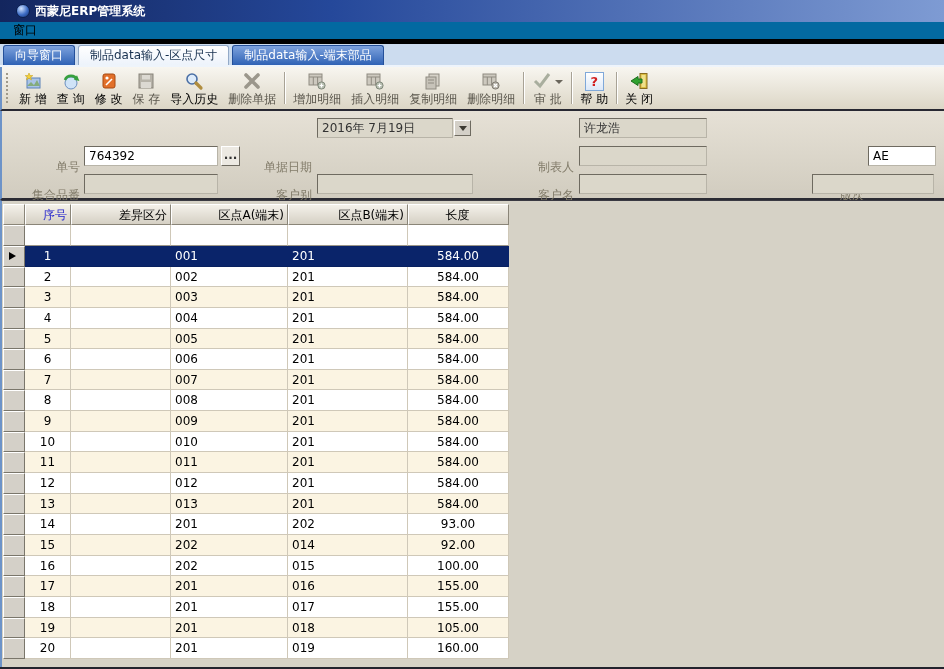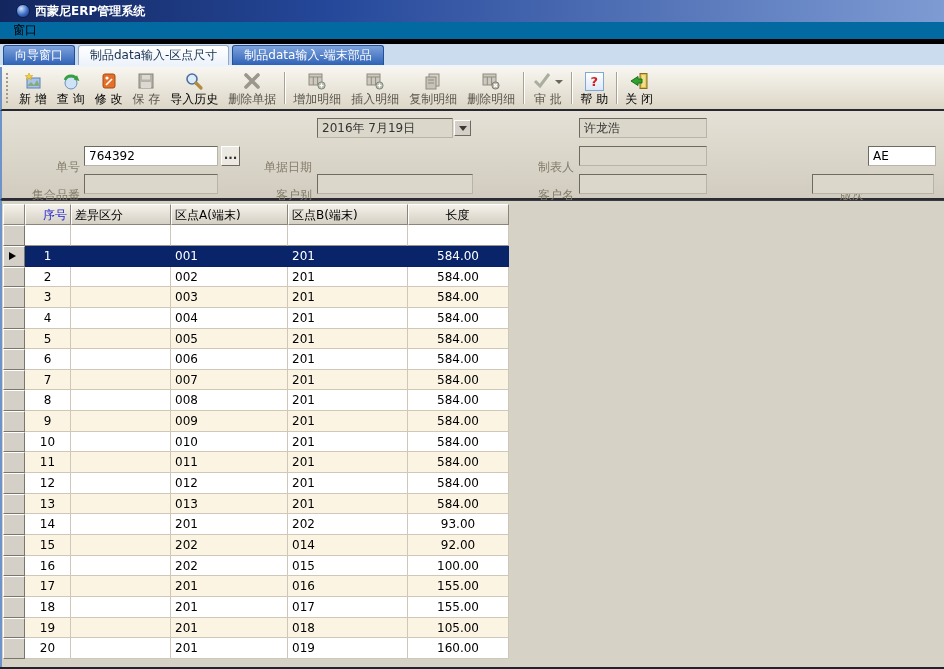--- a/index.html
+++ b/index.html
@@ -46,21 +46,21 @@
   .browse-btn { position:absolute; width:19px; height:20px; background:#ece9e2; border:1px solid; border-color:#ffffff #6e6a60 #6e6a60 #ffffff; text-align:center; line-height:16px; font-weight:bold; color:#333; }
 
   
   .tablearea { flex:1 1 auto; background:#d6d2c6; border-left:2px solid #6d93c8; border-top:1px solid #3a3a42; position:relative; overflow:hidden; }
   .grid { position:absolute; left:1px; top:3px; width:474px; }
   .grow { display:flex; }
   .gcell { overflow:hidden; white-space:nowrap; flex:0 0 auto; }
   .c-sel { width:22px; } .c-seq { width:46px; text-align:center; } .c-diff { width:100px; }
   .c-a { width:117px; } .c-b { width:120px; } .c-len { width:101px; text-align:center; }
   .hrow { height:21px; }
-  .hcell { background:linear-gradient(#f4f1ea,#d5d0c4); border:1px solid; border-color:#ffffff #8a8578 #8a8578 #ffffff; padding:2px 3px; }
+  .hcell { background:linear-gradient(#f4f1ea,#d5d0c4); border:1px solid; border-color:#ffffff #8a8578 #8a8578 #ffffff; padding:2px 3px;text-align:right; }
   .hcell.c-seq { color:#2323cc; text-align:right;padding-left:12px; }
   .hcell.c-len { text-align:center; padding-right:5px; }
   .frow { height:21px; }
   .fcell { background:#ffffff; border-right:1px solid #cfc8b8; border-bottom:1px solid #9b9588; }
   .selcell { background:#d4d0c8; border:1px solid; border-color:#ffffff #7a766b #7a766b #ffffff; display:flex; align-items:center; }
   .drow { height:20.65px; }
   .dcell { border-right:1px solid #cfc8b8; border-bottom:1px solid #cfc8b8; padding:2px 4px; line-height:16px; }
   .drow.white .dcell { background:#ffffff; }
   .drow.cream .dcell { background:#fbf4e2; }
   .drow.selrow .dcell { background:#0a246a; color:#fff; border-right-color:#0a246a; border-bottom-color:#08205f; }

